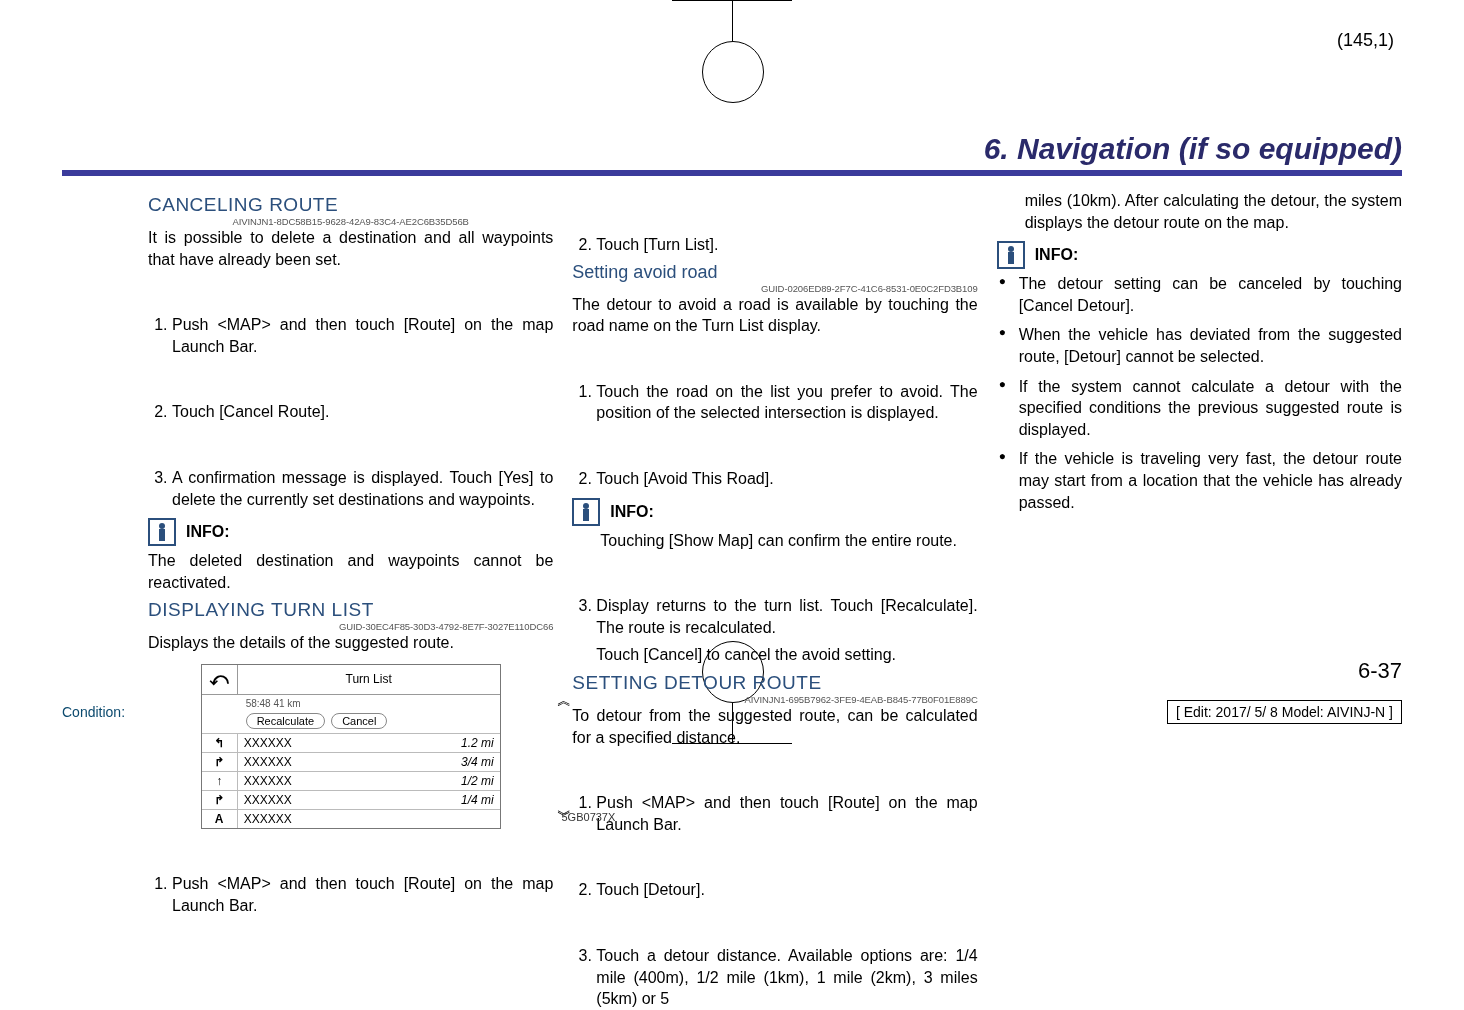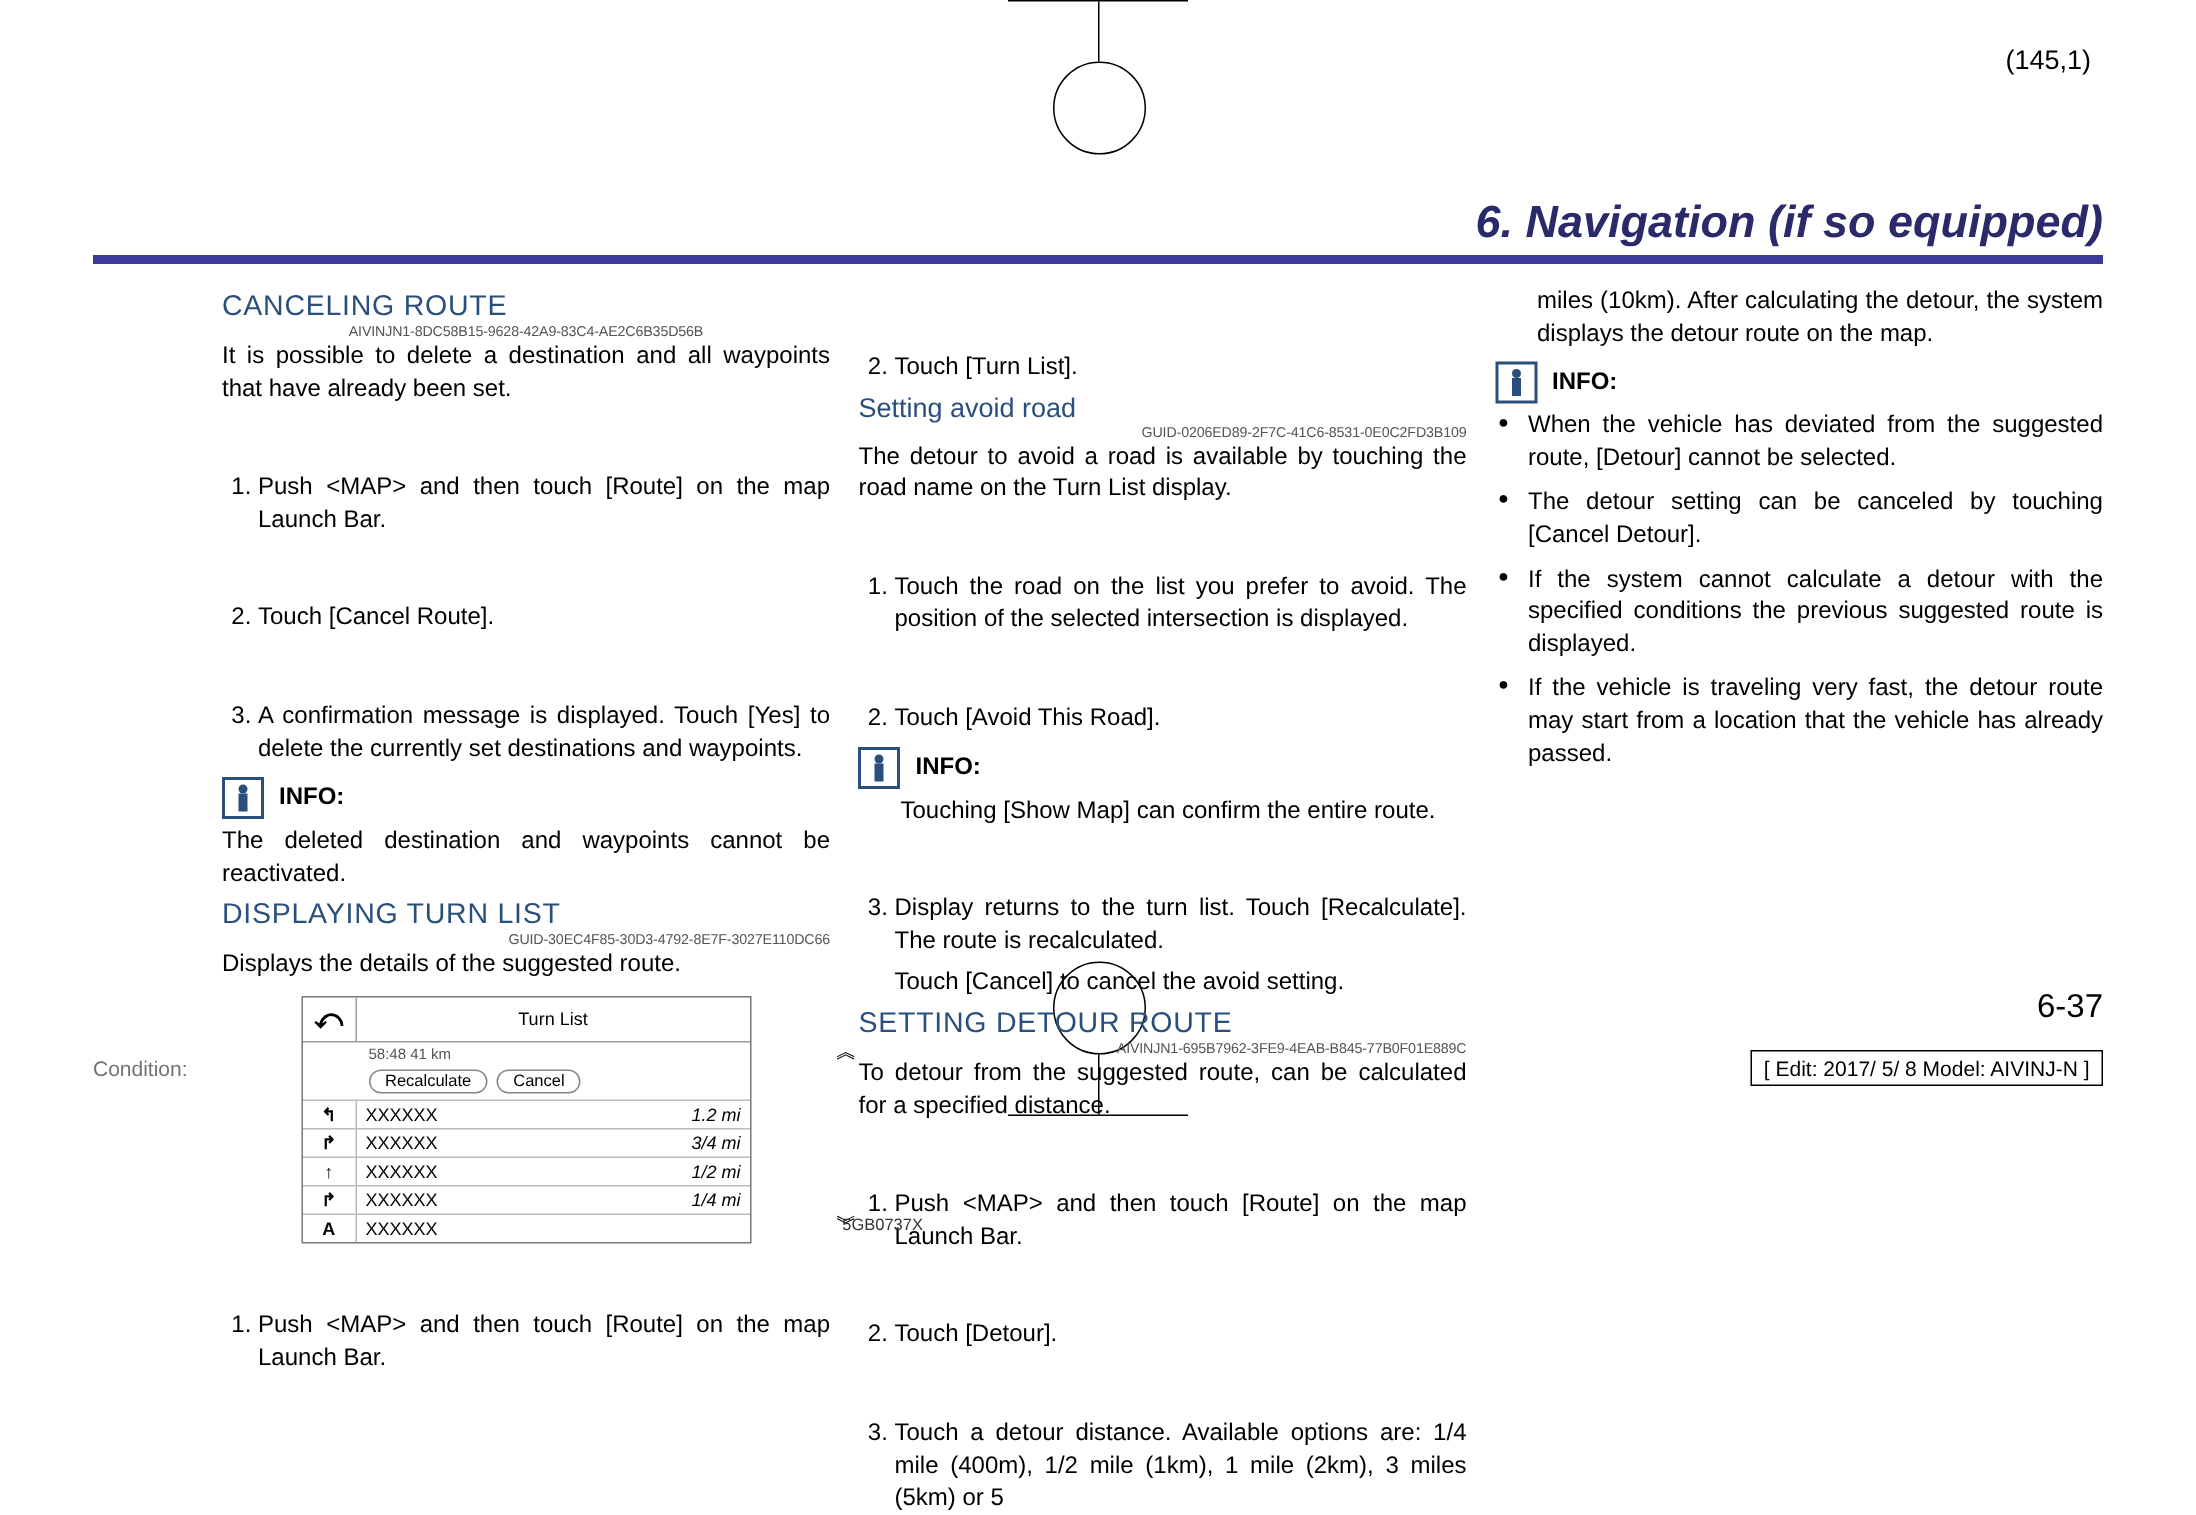--- a/index.html
+++ b/index.html
@@ -42,21 +42,21 @@
   .turnlist .row { display:flex; border-top:1px solid #bbb; }
   .turnlist .row .dir { width:36px; text-align:center; border-right:1px solid #bbb; padding:2px 0; font-weight:700; }
   .turnlist .row .name { flex:1; padding:2px 6px; }
   .turnlist .row .dist { width:54px; text-align:right; padding:2px 6px;font-style:italic; }
   .turnlist-wrap { position: relative; }
   .turnlist-wrap .scrollup { position:absolute; right:-18px; top:28px; font-size:14px; }
   .turnlist-wrap .scrolldn { position:absolute; right:-18px; bottom:4px; font-size:14px; }
   .figref { position:absolute; right:-62px; bottom:6px; font-size:11px; color:#333; }
   .page-num { position: absolute; right: 62px; bottom: 60px; font-size: 22px; }
   .footer { position: absolute; left: 62px; right: 62px; bottom: 20px; display: flex; justify-content: space-between; align-items: center; }
-  .footer-left { color: #737373; font-size: 14px; }
+  .footer-left { color: #0c4a6e; font-size: 14px; }
   .footer-right { border: 1px solid #000; padding: 3px 8px; font-size: 14px; }
   .h3 { color:#2b4f7c; font-size:18px; margin-top:4px; }
   .mt { margin-top: 6px; }
 </style>
 </head>
 <body>
 
 <div class="page">
   <div class="cropmark top"></div>
   <div class="cropmark bot"></div>
@@ -165,22 +165,22 @@
       </ol>
     </div>
 
     <div class="col">
       <p class="indented">miles (10km). After calculating the detour, the system displays the detour route on the map.</p>
       <div class="info-row">
         <span class="info-icon"></span>
         <span class="info-label">INFO:</span>
       </div>
       <ul class="bullets">
+        <li><span>The detour setting can be canceled by touching [Cancel Detour].</span></li>
         <li><span>When the vehicle has deviated from the suggested route, [Detour] cannot be selected.</span></li>
-        <li><span>The detour setting can be canceled by touching [Cancel Detour].</span></li>
         <li><span>If the system cannot calculate a detour with the specified conditions the previous suggested route is displayed.</span></li>
         <li><span>If the vehicle is traveling very fast, the detour route may start from a location that the vehicle has already passed.</span></li>
       </ul>
     </div>
   </div>
 
   <div class="page-num">6-37</div>
   <div class="footer">
     <span class="footer-left">Condition:</span>
     <span class="footer-right">[ Edit: 2017/ 5/ 8   Model: AIVINJ-N ]</span>

